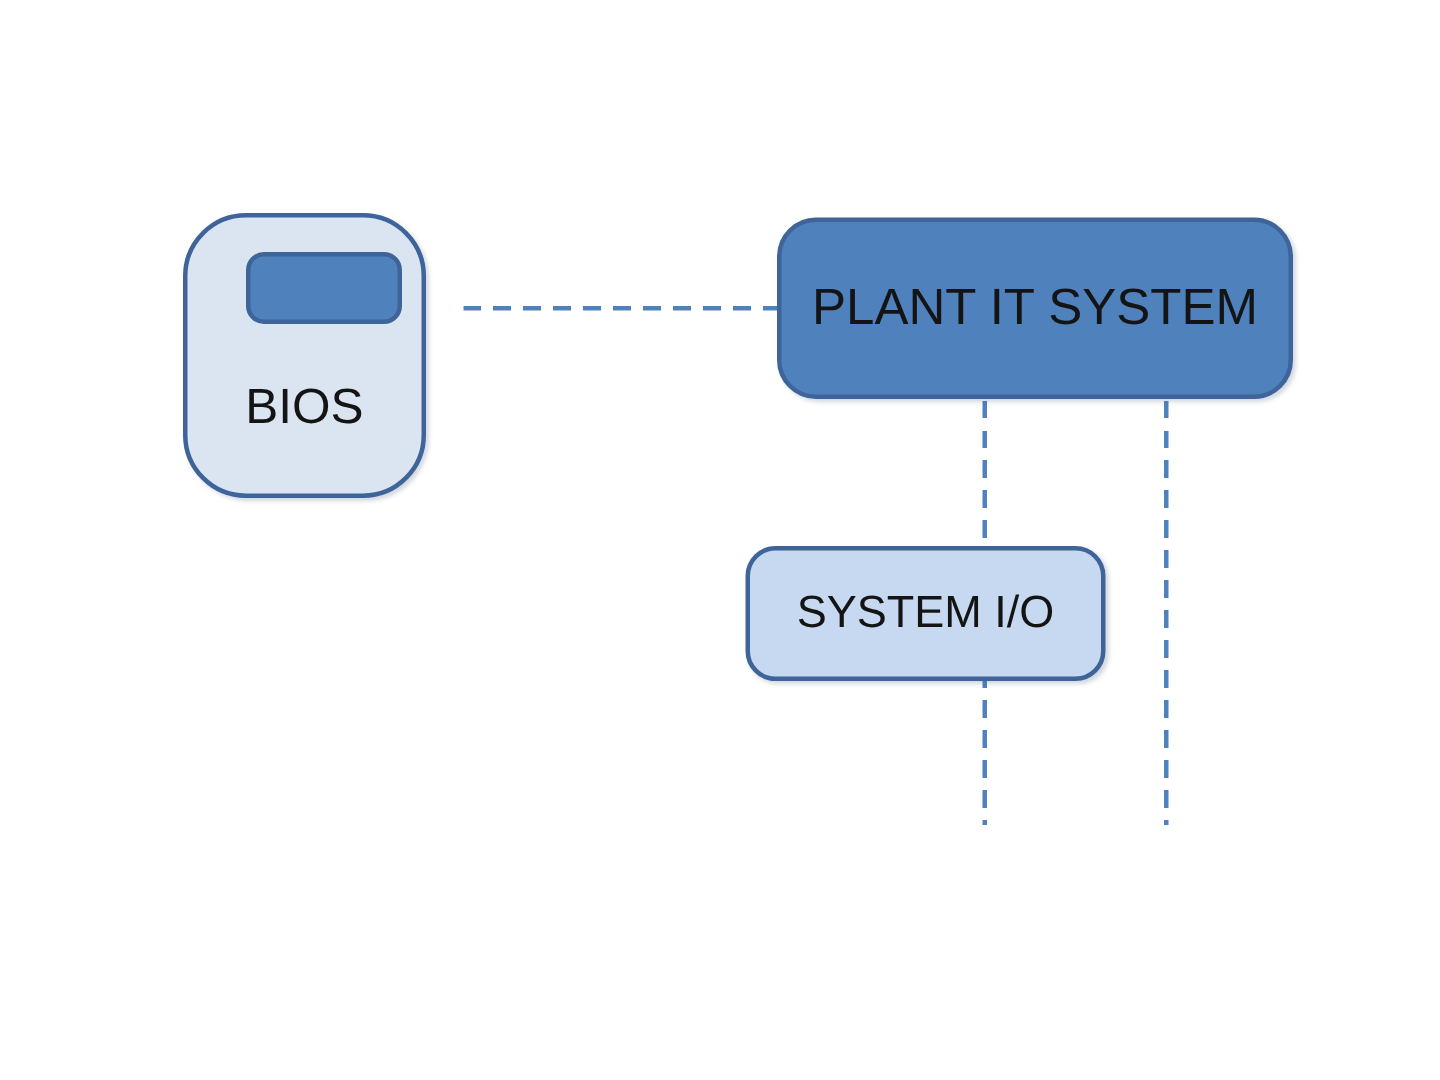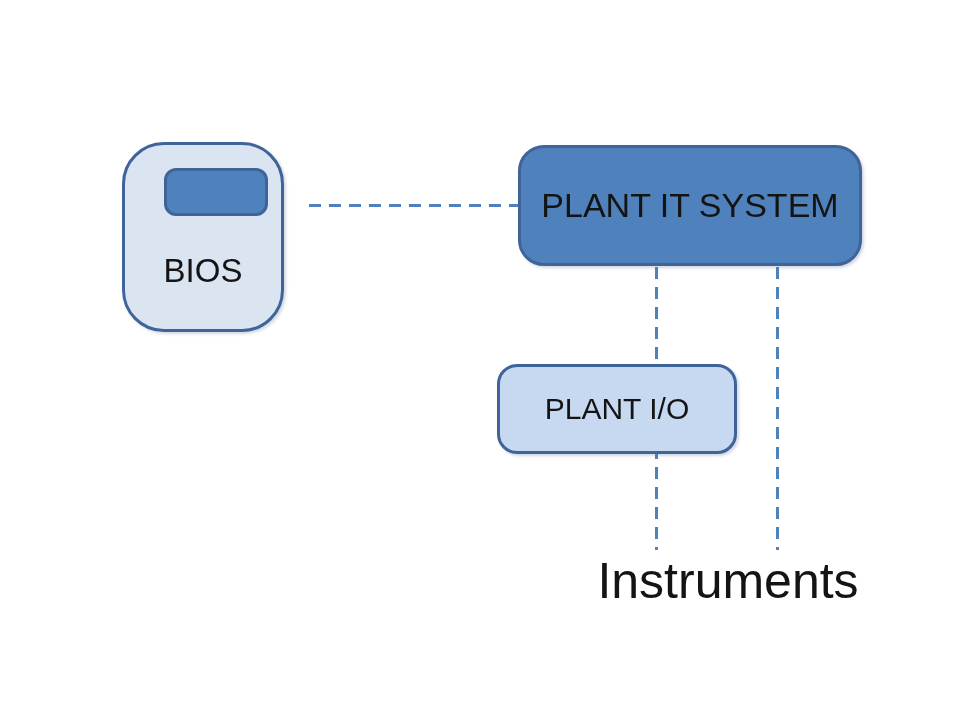--- a/index.html
+++ b/index.html
@@ -101,18 +101,17 @@
   <div class="node node-bios">
     <div class="bios-chip"></div>
     <div class="bios-label">BIOS</div>
   </div>
 
   <div class="node node-plant">
     <span>PLANT IT SYSTEM</span>
   </div>
 
   <div class="node node-remote">
-    <span>PLANT I/O</span>
+    <span>SYSTEM I/O</span>
   </div>
 
-  <div class="instruments">Instruments</div>
 
 </div>
 
 </body></html>

